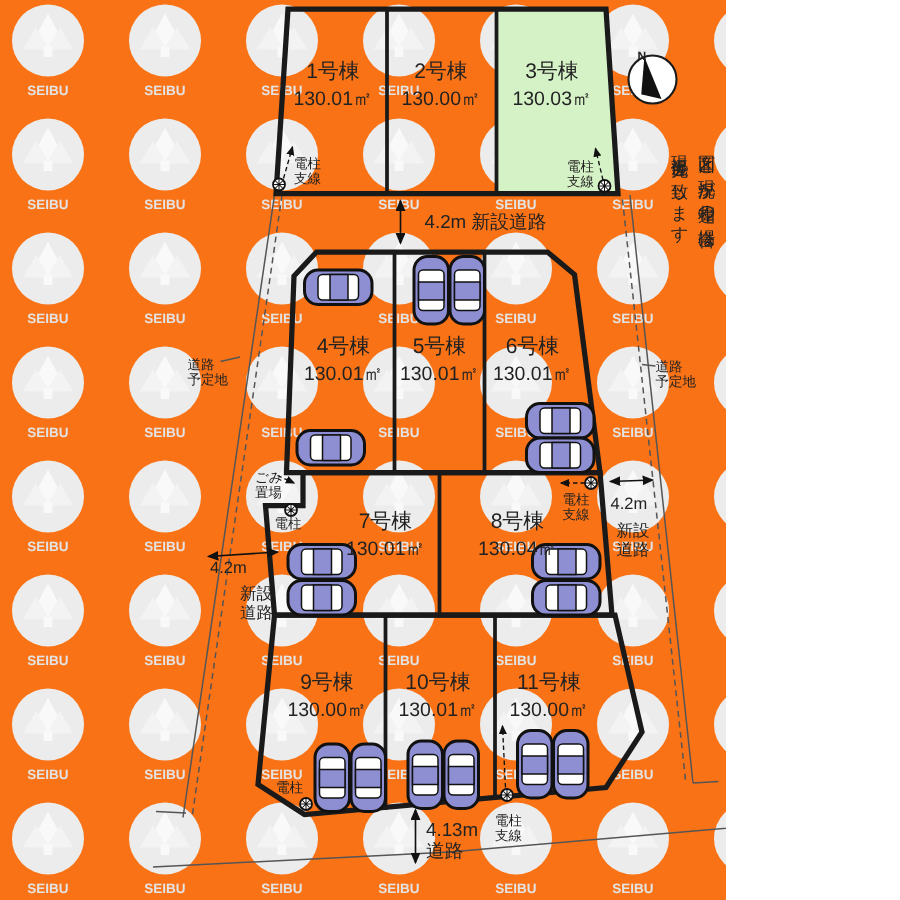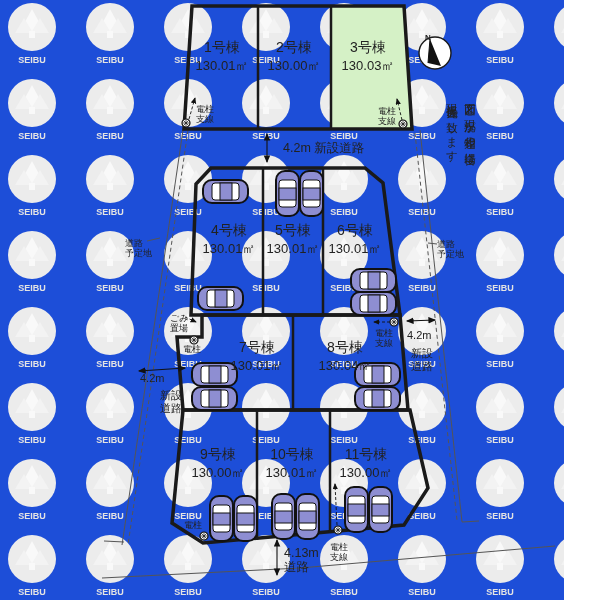--- a/index.html
+++ b/index.html
@@ -1,16 +1,16 @@
 <!DOCTYPE html>
 <html><head>
 <meta charset="utf-8">
 <style>
   html,body{margin:0;padding:0;background:#fff;}
-  #stage{position:relative;width:564px;height:600px;background:#1d4ed8;overflow:hidden;
+  #stage{position:relative;width:484px;height:600px;background:#f97316;overflow:hidden;
          font-family:"Liberation Sans","DejaVu Sans",sans-serif;text-align:center;}
   svg text{fill:#222;font-family:"Liberation Sans","DejaVu Sans",sans-serif;}
   .lot-name{font-size:14px;}
   .lot-area{font-size:13px;}
   .road-lbl{font-size:12.5px;}
   .small-lbl{font-size:9px;}
   .mid-lbl{font-size:11px;}
   .wm-text{font-size:9px;font-weight:bold;fill:#e3e3e3;}
   .vtext{writing-mode:vertical-rl;text-orientation:upright;font-size:11.5px;letter-spacing:1px;}
 </style>

